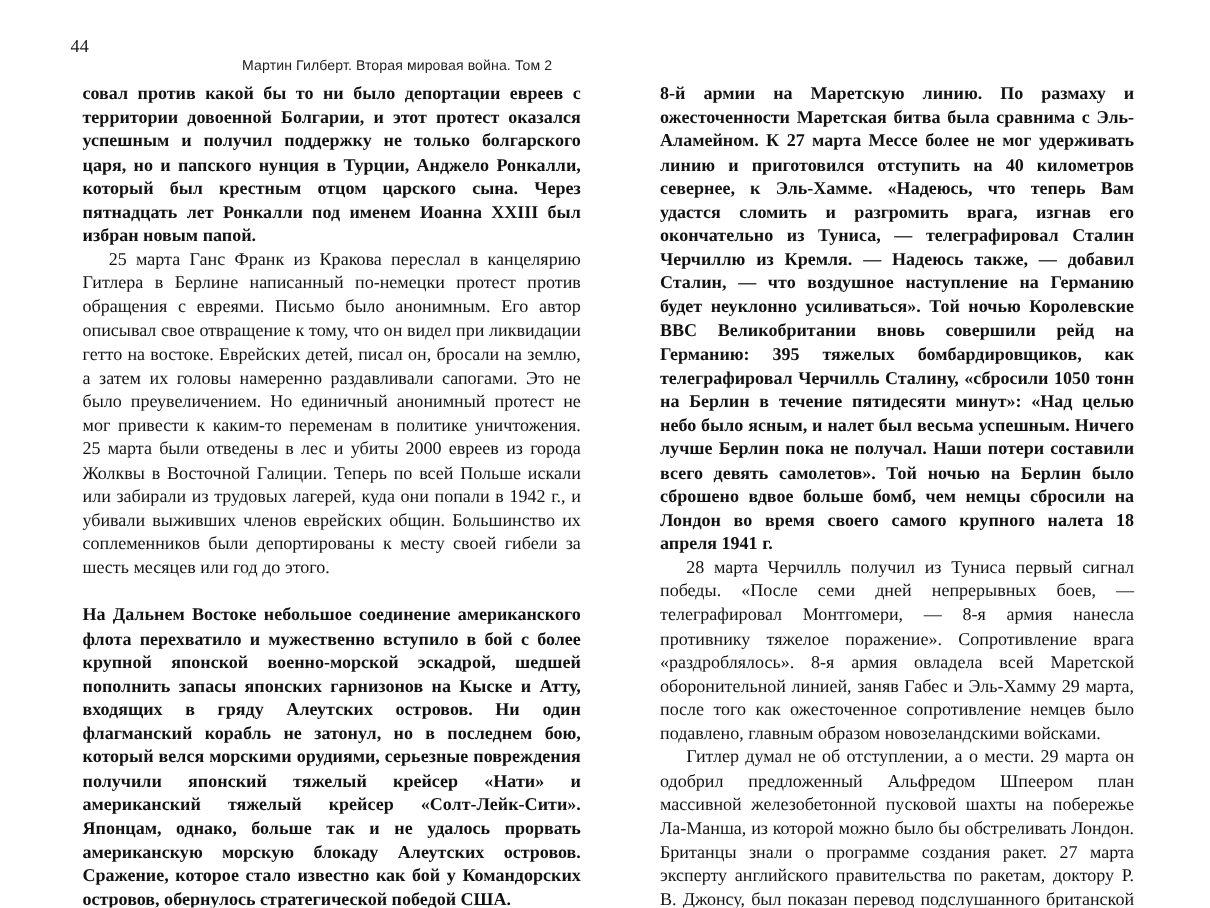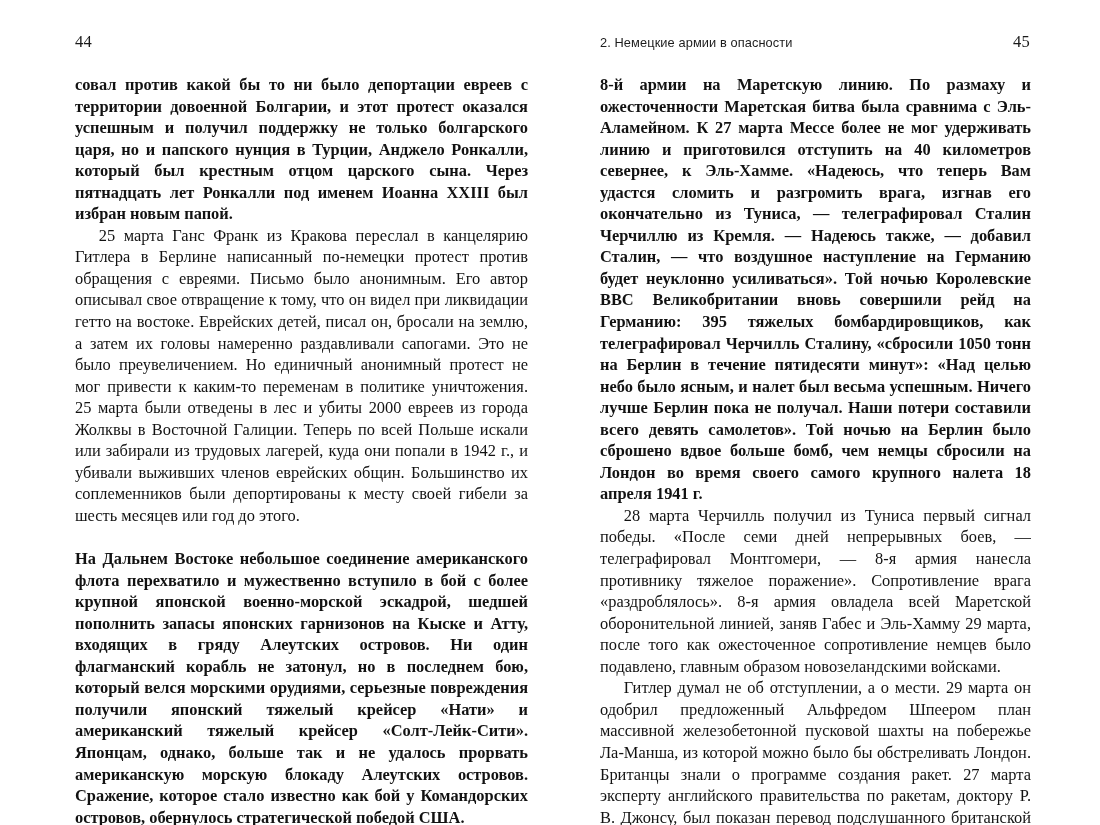--- a/index.html
+++ b/index.html
@@ -22,21 +22,21 @@
   }
 
   
   .running-head {
     position: absolute;
     top: 32px;
     height: 22px;
     display: flex;
     align-items: baseline;
   }
-  .running-head.left  { left: 75px;  width: 450px; flex-direction: column; }
+  .running-head.left  { left: 64px;  width: 450px; flex-direction: column; }
   .running-head.right { left: 600px; width: 430px; }
 
   .folio {
     font-family: "Liberation Serif", "DejaVu Serif", serif;
     font-size: 16.5px;
     color: #1a1a1a;
     letter-spacing: 0.3px;
     white-space: nowrap;
   }
   .head-title {
@@ -76,26 +76,23 @@
   
   .para:last-child { }
 </style>
 </head>
 <body>
 
 <div class="page">
 
   <div class="running-head left">
     <span class="folio">44</span>
+    <span class="head-title">Мартин Гилберт. Вторая мировая война. Том 2</span>
   </div>
 
-  <div class="running-head right">
-    <span class="head-title">2.  Немецкие армии в опасности</span>
-    <span class="folio">45</span>
-  </div>
 
   <div class="column left">
     <p class="para no-indent">совал против какой бы то ни было депортации евреев с территории довоенной Болгарии, и этот протест оказался успешным и получил поддержку не только болгарского царя, но и папского нунция в Турции, Анджело Ронкалли, который был крестным отцом царского сына. Через пятнадцать лет Ронкалли под именем Иоанна XXIII был избран новым папой.</p>
     <p class="para">25 марта Ганс Франк из Кракова переслал в канцелярию Гитлера в Берлине написанный по-немецки протест против обращения с евреями. Письмо было анонимным. Его автор описывал свое отвращение к тому, что он видел при ликвидации гетто на востоке. Еврейских детей, писал он, бросали на землю, а затем их головы намеренно раздавливали сапогами. Это не было преувеличением. Но единичный анонимный протест не мог привести к каким-то переменам в политике уничтожения. 25 марта были отведены в лес и убиты 2000 евреев из города Жолквы в Восточной Галиции. Теперь по всей Польше искали или забирали из трудовых лагерей, куда они попали в 1942 г., и убивали выживших членов еврейских общин. Большинство их соплеменников были депортированы к месту своей гибели за шесть месяцев или год до этого.</p>
     <p class="para no-indent block-gap">На Дальнем Востоке небольшое соединение американского флота перехватило и мужественно вступило в бой с более крупной японской военно-морской эскадрой, шедшей пополнить запасы японских гарнизонов на Кыске и Атту, входящих в гряду Алеутских островов. Ни один флагманский корабль не затонул, но в последнем бою, который велся морскими орудиями, серьезные повреждения получили японский тяжелый крейсер «Нати» и американский тяжелый крейсер «Солт-Лейк-Сити». Японцам, однако, больше так и не удалось прорвать американскую морскую блокаду Алеутских островов. Сражение, которое стало известно как бой у Командорских островов, обернулось стратегической победой США.</p>
     <p class="para">Пока Роммель продолжал лечение в Германии, его преемник, итальянский генерал Мессе, семь дней противостоял в Северной Африке непрерывному наступлению британской</p>
   </div>
 
   <div class="column right">
     <p class="para no-indent">8-й армии на Маретскую линию. По размаху и ожесточенности Маретская битва была сравнима с Эль-Аламейном. К 27 марта Мессе более не мог удерживать линию и приготовился отступить на 40 километров севернее, к Эль-Хамме. «Надеюсь, что теперь Вам удастся сломить и разгромить врага, изгнав его окончательно из Туниса, — телеграфировал Сталин Черчиллю из Кремля. — Надеюсь также, — добавил Сталин, — что воздушное наступление на Германию будет неуклонно усиливаться». Той ночью Королевские ВВС Великобритании вновь совершили рейд на Германию: 395 тяжелых бомбардировщиков, как телеграфировал Черчилль Сталину, «сбросили 1050 тонн на Берлин в течение пятидесяти минут»: «Над целью небо было ясным, и налет был весьма успешным. Ничего лучше Берлин пока не получал. Наши потери составили всего девять самолетов». Той ночью на Берлин было сброшено вдвое больше бомб, чем немцы сбросили на Лондон во время своего самого крупного налета 18 апреля 1941 г.</p>

